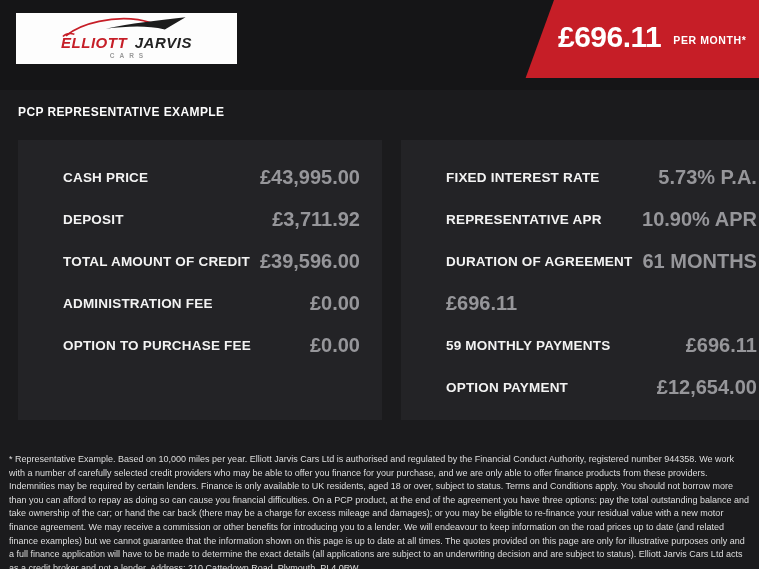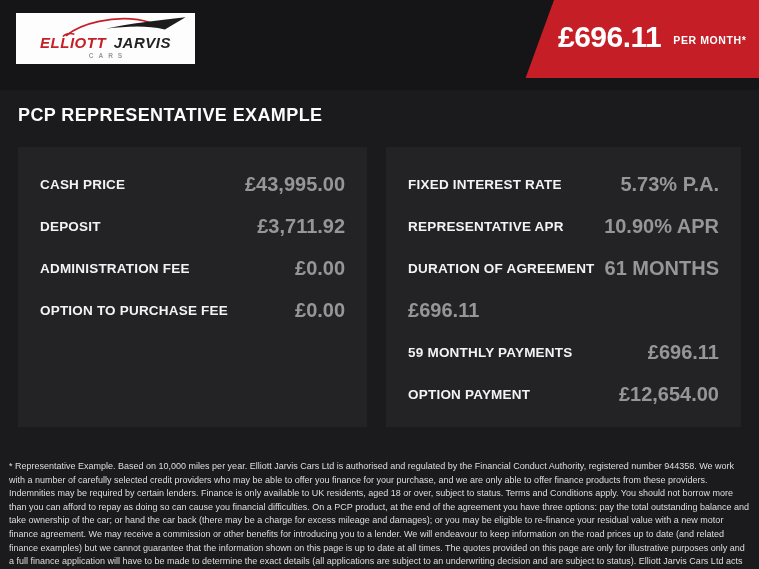--- a/index.html
+++ b/index.html
@@ -16,21 +16,21 @@
   body{
     font-family:"Liberation Sans","DejaVu Sans",sans-serif;
     background:var(--page-bg);
     position:relative;
   }
   .page{width:759px;height:569px;position:relative;overflow:hidden;background:var(--page-bg);}
 
   
   .header{position:relative;width:100%;height:90px;background:var(--header-bg);}
   .logo-box{
-    position:absolute;left:16px;top:13px;width:179px;height:51px;
+    position:absolute;left:16px;top:13px;width:221px;height:51px;
     background:#fdfdfd;overflow:hidden;cursor:pointer;
   }
   .logo-car{position:absolute;left:28px;top:2px;width:165px;height:23px;}
   .logo-text{position:absolute;bottom:14px;left:0;width:100%;text-align:center;
     font-weight:bold;font-style:italic;font-size:15px;letter-spacing:.5px;line-height:1;}
   .logo-text .brand-first{color:var(--accent-red);}
   .logo-text .brand-last{color:#232323;margin-left:3px;}
   .logo-sub{position:absolute;bottom:5px;left:0;width:100%;text-align:center;
     font-size:6.5px;letter-spacing:5px;color:#9a9a9a;font-weight:bold;text-indent:5px;}
 
@@ -45,27 +45,27 @@
     display:flex;align-items:baseline;gap:12px;
     padding:20px 52px 0 4px;
     color:#fff;white-space:nowrap;
   }
   .price-amount{font-size:30px;font-weight:bold;letter-spacing:-.5px;}
   .price-suffix{font-size:10.5px;font-weight:bold;letter-spacing:.6px;position:relative;top:-3px;}
 
   
   .page-title{
     margin:15px 18px 0 18px;
-    color:#fcfcfc;font-size:18px;font-weight:bold;letter-spacing:.4px;
+    color:#fcfcfc;font-size:12px;font-weight:bold;letter-spacing:.4px;
   }
 
   
   .panels{display:flex;gap:19px;margin:21px 18px 0 18px;}
   .panel{flex:1;background:var(--panel-bg);padding:16px 22px 12px 22px;}
-  .finance-row{height:42px;display:flex;align-items:center;justify-content:space-between;gap:10px;}
+  .finance-row{height:42px;display:flex;align-items:center;justify-content:space-between;gap:10px;margin-left:23px;}
   .finance-label{color:var(--label-text);font-size:13.5px;font-weight:bold;letter-spacing:.2px;white-space:nowrap;}
   .finance-value{color:var(--value-text);font-size:20px;font-weight:bold;white-space:nowrap;}
 
   
   .disclaimer{
     margin:33px 9px 0 9px;
     color:var(--disclaimer-text);
     font-size:9px;line-height:13.6px;letter-spacing:0;
     text-align:left;
   }
@@ -106,20 +106,24 @@
     <section class="panel">
       <div class="finance-row">
         <span class="finance-label">CASH PRICE</span>
         <span class="finance-value">£43,995.00</span>
       </div>
       <div class="finance-row">
         <span class="finance-label">DEPOSIT</span>
         <span class="finance-value">£3,711.92</span>
       </div>
       <div class="finance-row">
+        <span class="finance-label">TOTAL AMOUNT OF CREDIT</span>
+        <span class="finance-value">£39,596.00</span>
+      </div>
+      <div class="finance-row">
         <span class="finance-label">ADMINISTRATION FEE</span>
         <span class="finance-value">£0.00</span>
       </div>
       <div class="finance-row">
         <span class="finance-label">OPTION TO PURCHASE FEE</span>
         <span class="finance-value">£0.00</span>
       </div>
     </section>
 
     <section class="panel">

